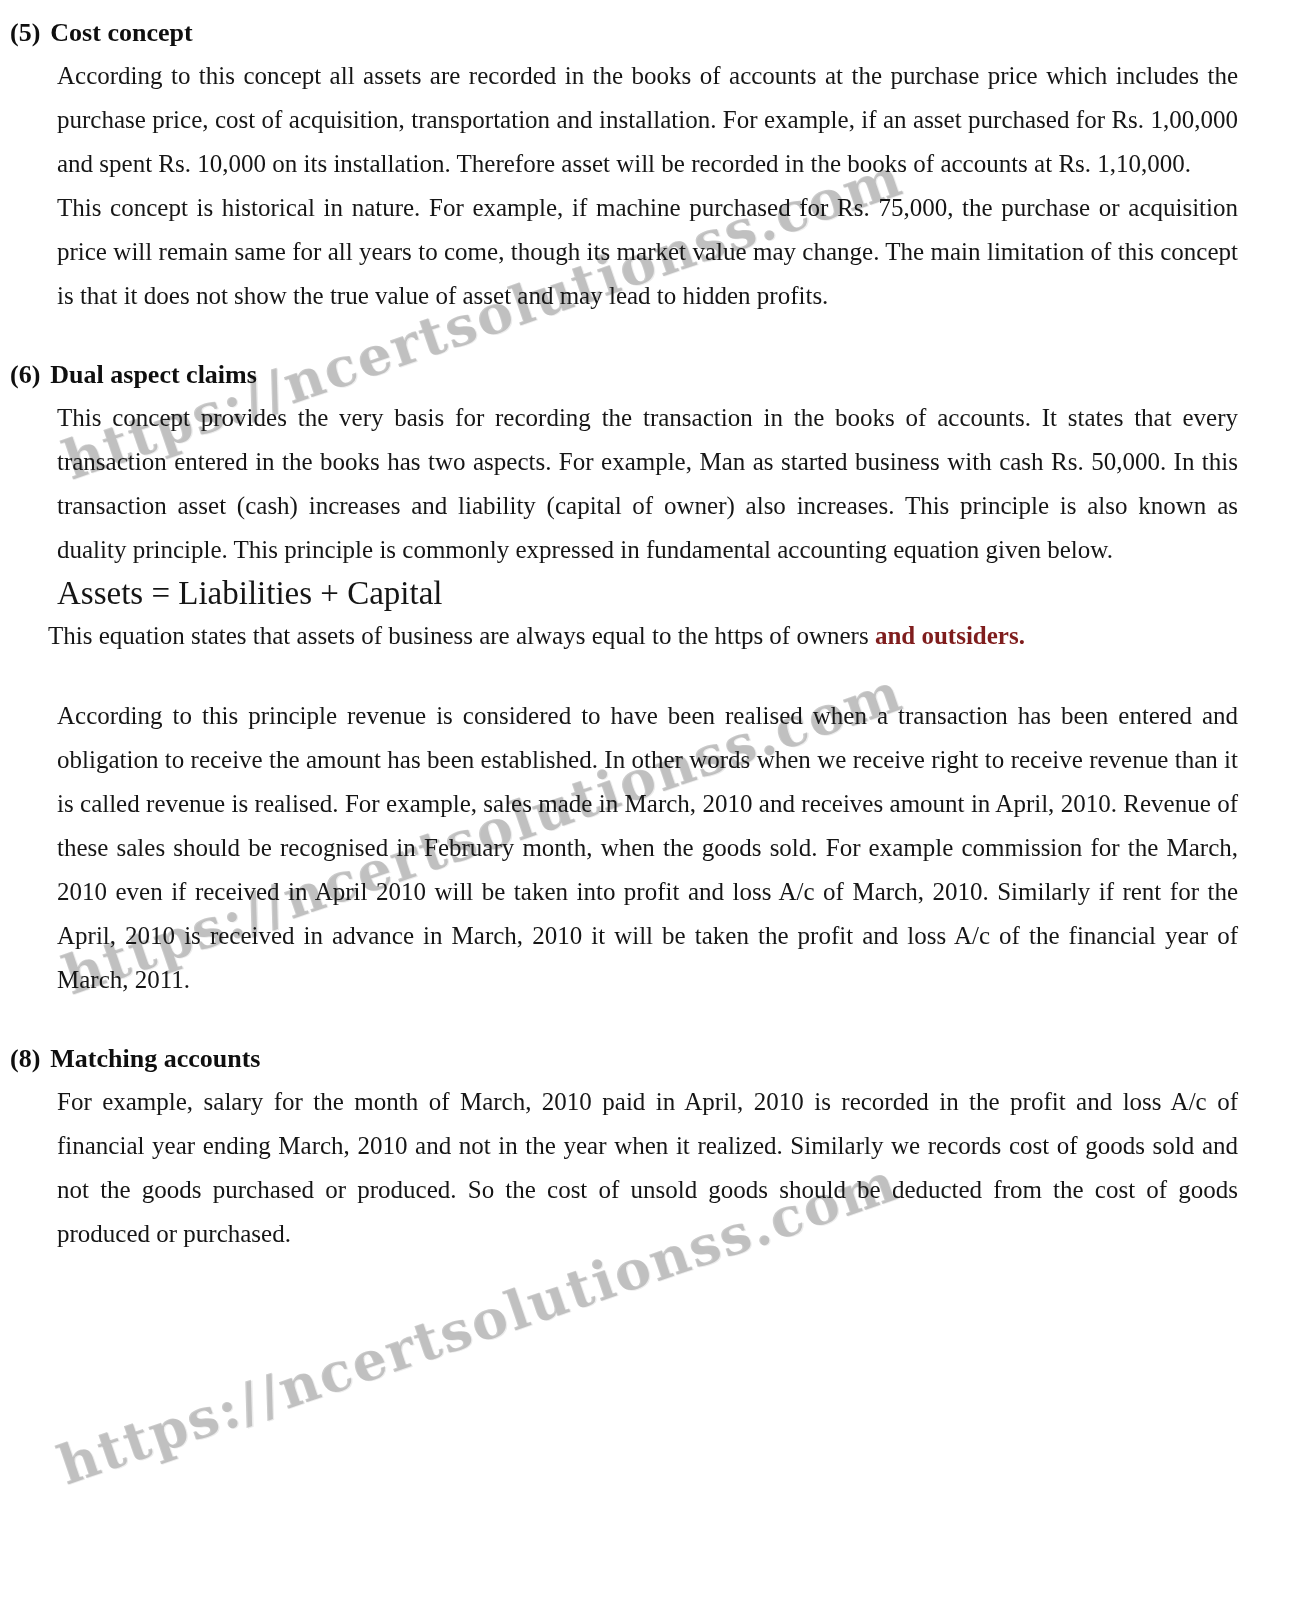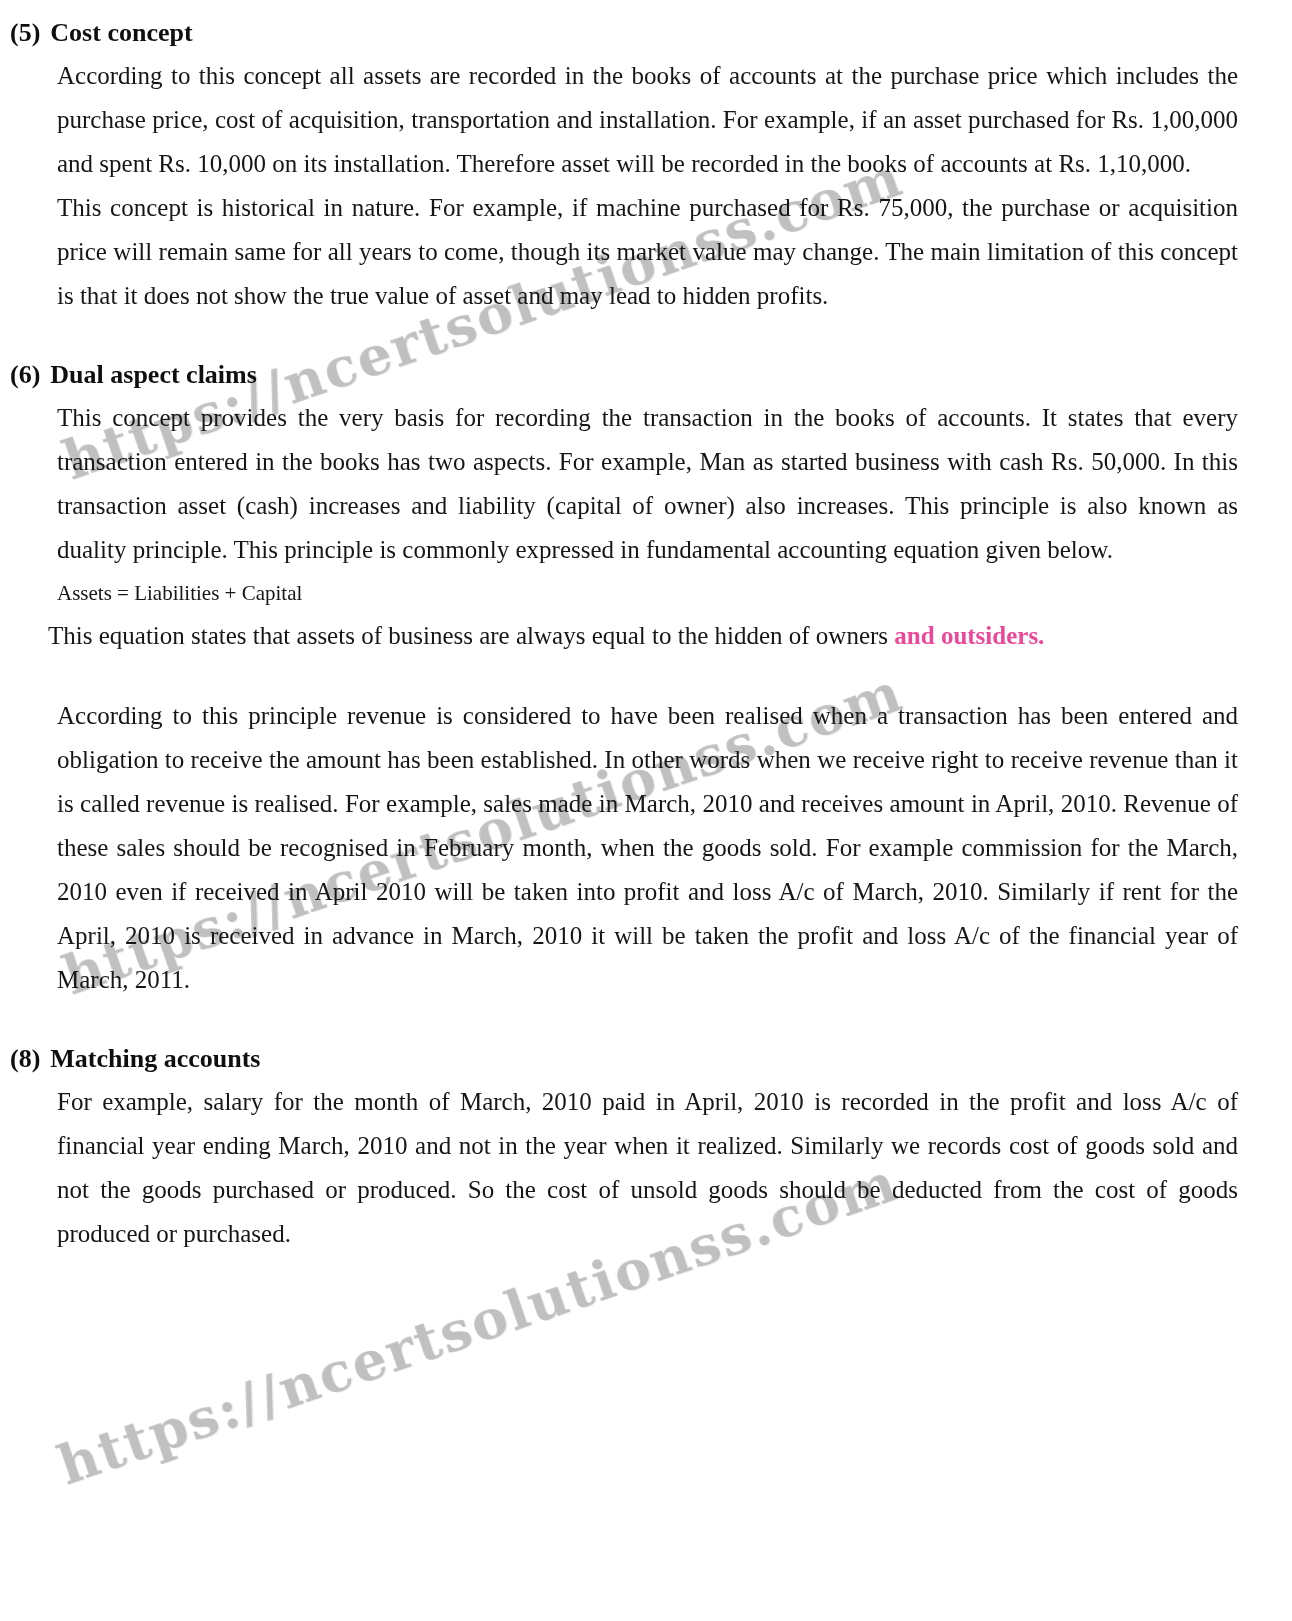--- a/index.html
+++ b/index.html
@@ -39,29 +39,29 @@
     font-size: 25px;
     line-height: 44px;
     text-align: justify;
     margin: 0 0 0 47px;
     color: #161616;
   }
   .para.hang {
     margin-left: 38px;
   }
   .equation {
-    font-size: 21px;
+    font-size: 33px;
     line-height: 42px;
     text-align: left;
     margin: 0 0 0 47px;
     color: #161616;
   }
   .para strong {
     font-weight: bold;
-    color: #ec4899;
+    color: #7f1d1d;
   }
   .watermark {
     position: absolute;
     z-index: 1;
     font-family: "DejaVu Serif", serif;
     font-weight: bold;
     font-size: 54px;
     letter-spacing: 2px;
     white-space: nowrap;
     color: rgba(122, 122, 122, 0.38);
@@ -91,21 +91,21 @@
     <p class="para">According to this concept all assets are recorded in the books of accounts at the purchase price which includes the purchase price, cost of acquisition, transportation and installation. For example, if an asset purchased for Rs. 1,00,000 and spent Rs. 10,000 on its installation. Therefore asset will be recorded in the books of accounts at Rs. 1,10,000.</p>
     <p class="para">This concept is historical in nature. For example, if machine purchased for Rs. 75,000, the purchase or acquisition price will remain same for all years to come, though its market value may change. The main limitation of this concept is that it does not show the true value of asset and may lead to hidden profits.</p>
   </div>
 
   <div class="section">
     <h2 class="heading">
       <span class="num">(6)</span><span class="title">Dual aspect claims</span>
     </h2>
     <p class="para">This concept provides the very basis for recording the transaction in the books of accounts. It states that every transaction entered in the books has two aspects. For example, Man as started business with cash Rs. 50,000. In this transaction asset (cash) increases and liability (capital of owner) also increases. This principle is also known as duality principle. This principle is commonly expressed in fundamental accounting equation given below.</p>
     <p class="equation">Assets = Liabilities + Capital</p>
-    <p class="para hang"><span>This equation states that assets of business are always equal to the hidden of owners </span><strong>and outsiders.</strong></p>
+    <p class="para hang"><span>This equation states that assets of business are always equal to the https of owners </span><strong>and outsiders.</strong></p>
   </div>
 
   <div class="section">
     <p class="para">According to this principle revenue is considered to have been realised when a transaction has been entered and obligation to receive the amount has been established. In other words when we receive right to receive revenue than it is called revenue is realised. For example, sales made in March, 2010 and receives amount in April, 2010. Revenue of these sales should be recognised in February month, when the goods sold. For example commission for the March, 2010 even if received in April 2010 will be taken into profit and loss A/c of March, 2010. Similarly if rent for the April, 2010 is received in advance in March, 2010 it will be taken the profit and loss A/c of the financial year of March, 2011.</p>
   </div>
 
   <div class="section">
     <h2 class="heading">
       <span class="num">(8)</span><span class="title">Matching accounts</span>
     </h2>

